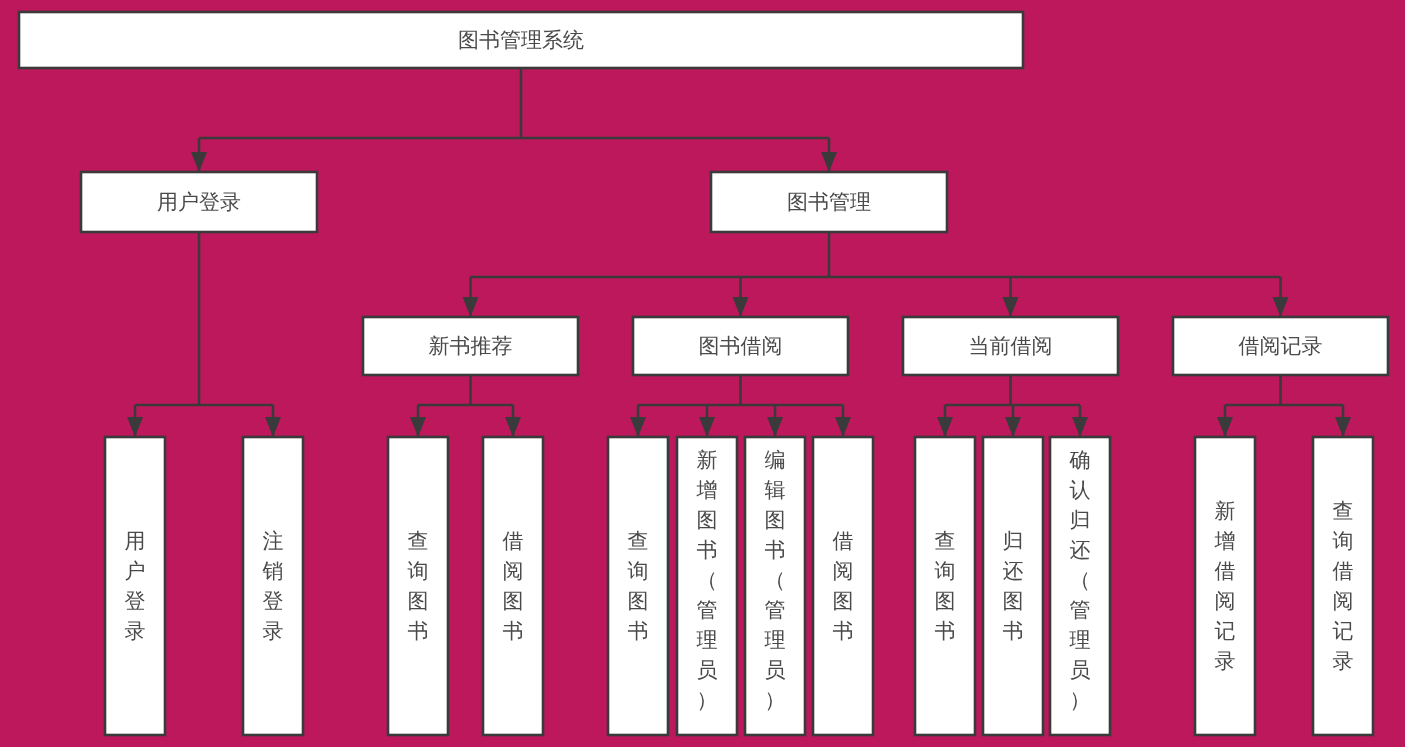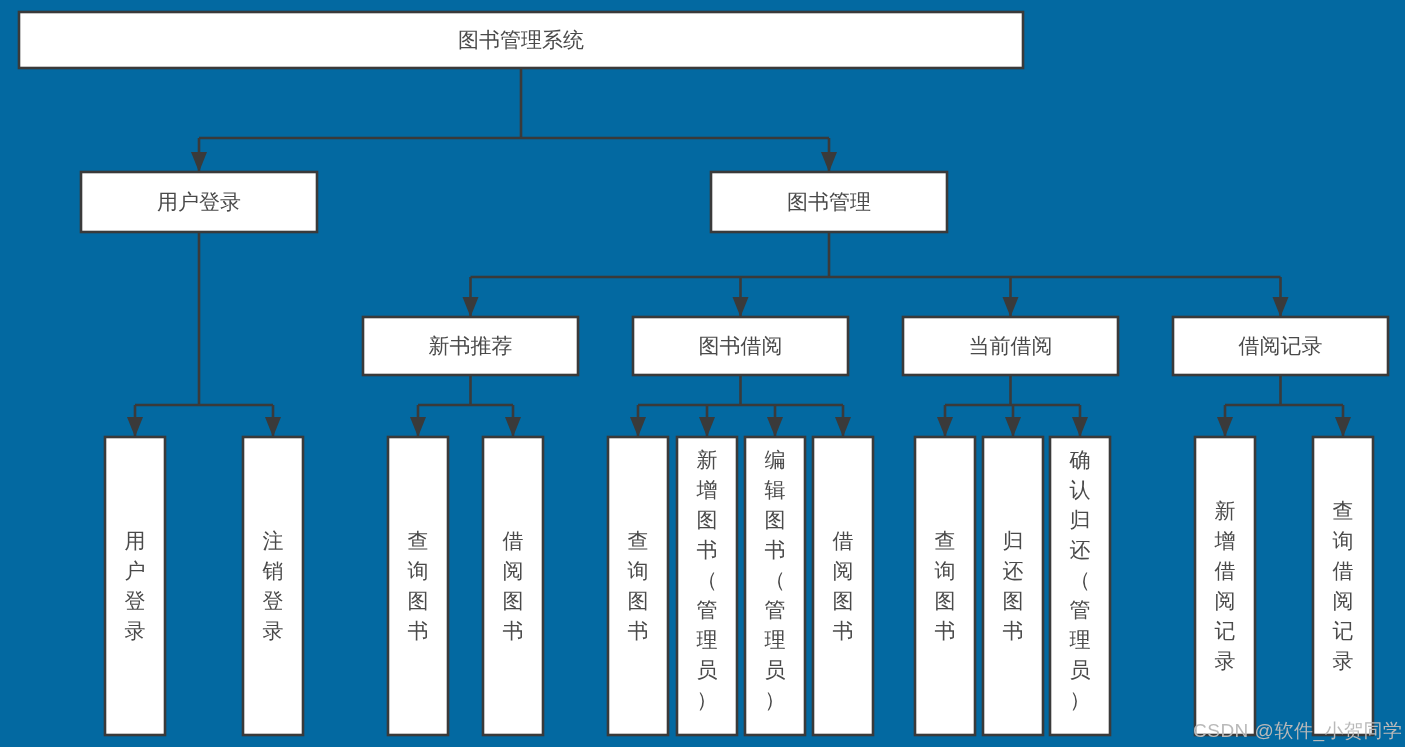--- a/index.html
+++ b/index.html
@@ -12,21 +12,21 @@
     width: 1405px;
     height: 747px;
     font-family: "Liberation Sans", "DejaVu Sans", sans-serif;
     overflow: hidden;
     position: relative;
   }
   #diagram-root {
     position: relative;
     width: 1405px;
     height: 747px;
-    background: #0369a1;
+    background: #be185d;
   }
   svg#flowchart {
     position: absolute;
     left: 0;
     top: 0;
     width: 1405px;
     height: 747px;
     display: block;
   }
   .node-box {
@@ -208,15 +208,14 @@
           <rect x="1195" y="437" width="60" height="298" class="node-box"></rect>
           <text x="1225" y="518" class="node-label-vertical"><tspan x="1225" dy="0" class="vchar">新</tspan><tspan x="1225" dy="30" class="vchar">增</tspan><tspan x="1225" dy="30" class="vchar">借</tspan><tspan x="1225" dy="30" class="vchar">阅</tspan><tspan x="1225" dy="30" class="vchar">记</tspan><tspan x="1225" dy="30" class="vchar">录</tspan></text>
         </g>
         <g>
           <rect x="1313" y="437" width="60" height="298" class="node-box"></rect>
           <text x="1343" y="518" class="node-label-vertical"><tspan x="1343" dy="0" class="vchar">查</tspan><tspan x="1343" dy="30" class="vchar">询</tspan><tspan x="1343" dy="30" class="vchar">借</tspan><tspan x="1343" dy="30" class="vchar">阅</tspan><tspan x="1343" dy="30" class="vchar">记</tspan><tspan x="1343" dy="30" class="vchar">录</tspan></text>
         </g>
       </g>
   </svg>
 
-  <div class="watermark-text" style="left: 1193px; top: 718px; color: rgb(185, 185, 185);">CSDN @软件_小贺同学</div>
 
 </div>
 
 </body></html>

